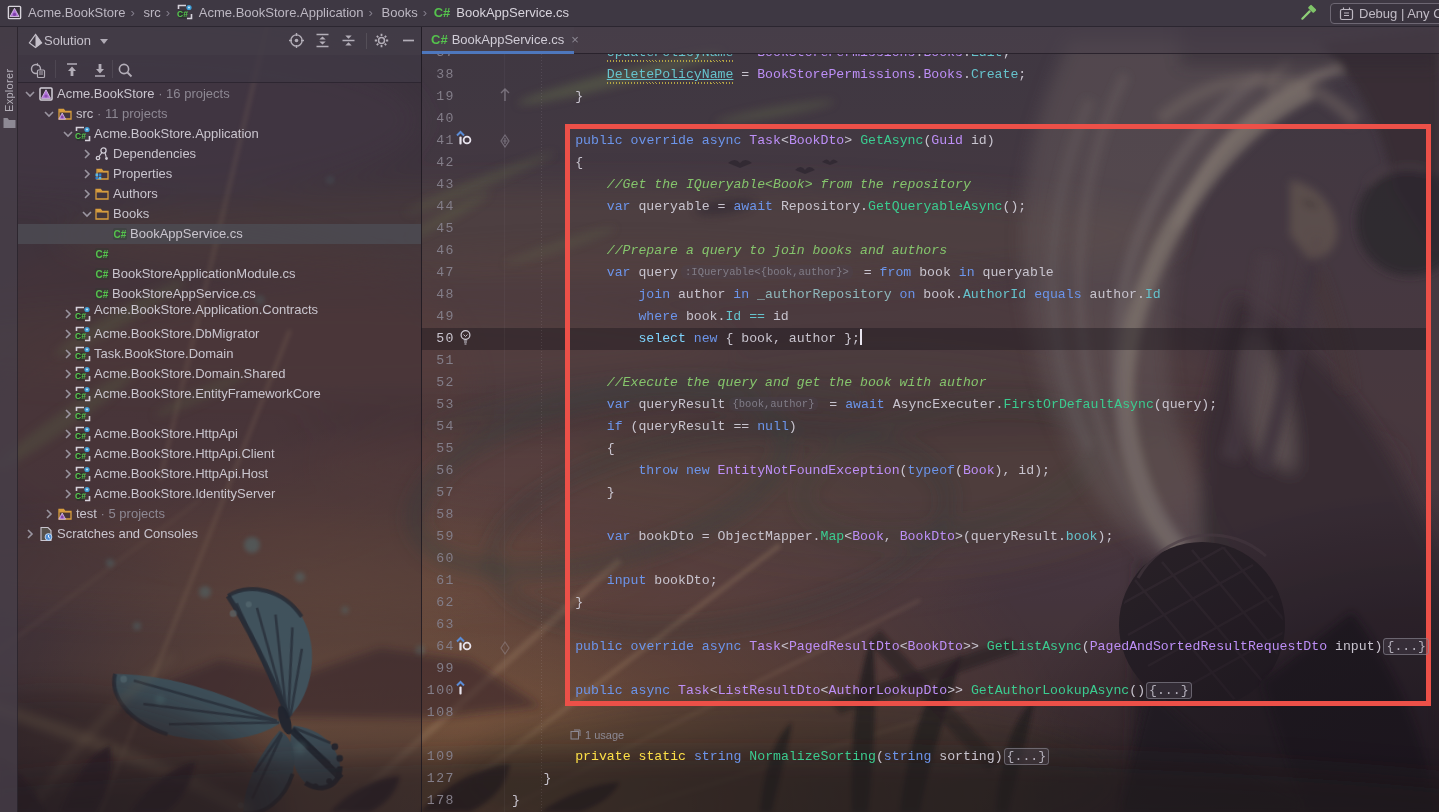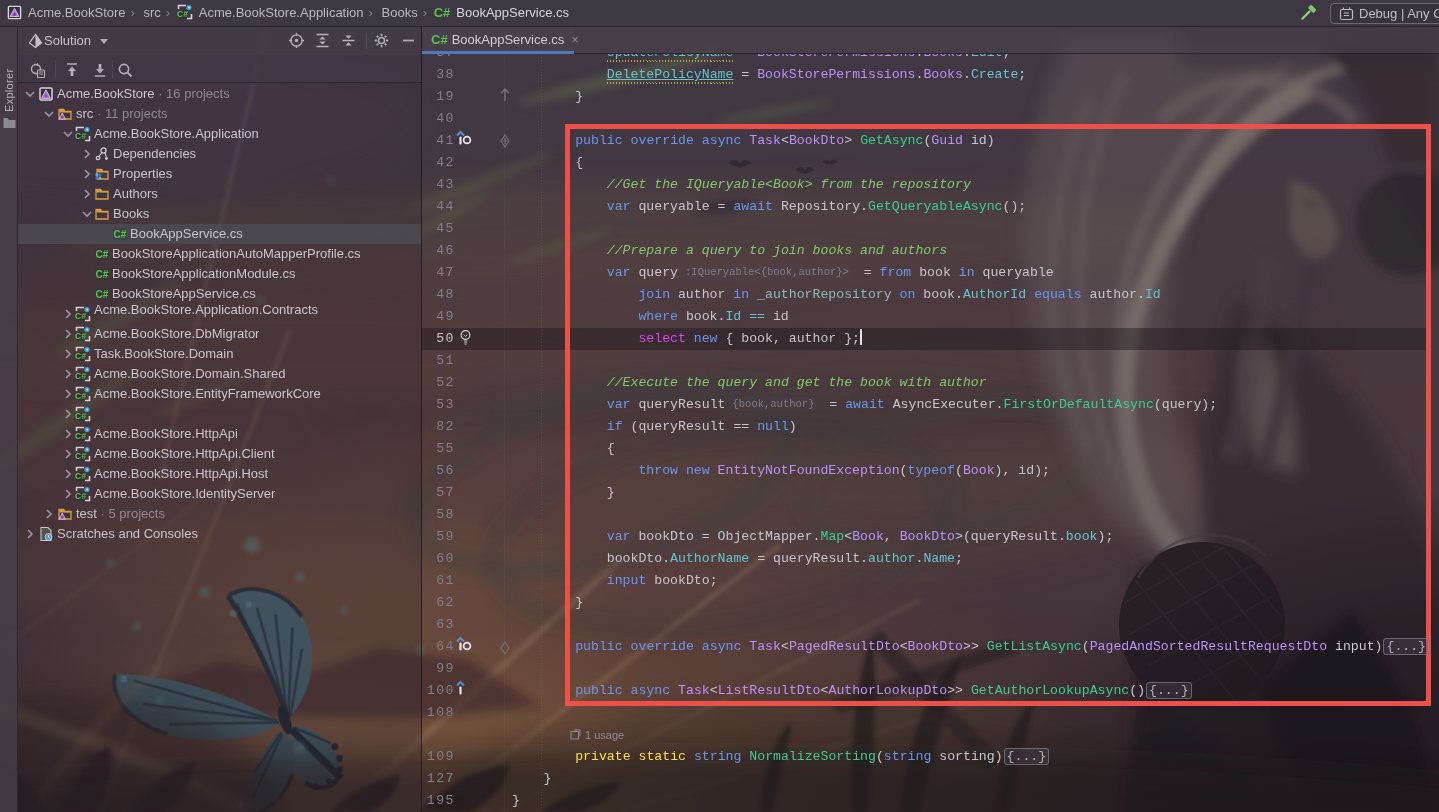--- a/index.html
+++ b/index.html
@@ -316,21 +316,20 @@
 <div class="selrow" style="top:223.5px"></div>
           <svg class="tico" style="left:112px;top:225.5px" width="16" height="16" viewBox="0 0 16 16">
 <rect x="1" y="2" width="14" height="12" rx="2" fill="#2c3a2e" opacity="0.35"></rect>
             <text x="8" y="12" font-family="Liberation Sans" font-size="10" font-weight="bold" fill="#55c24d" text-anchor="middle">C#</text>
           </svg>
           <div class="tlabel" style="left:130px;top:223.5px">BookAppService.cs</div>
 <svg class="tico" style="left:94px;top:245.5px" width="16" height="16" viewBox="0 0 16 16">
 <rect x="1" y="2" width="14" height="12" rx="2" fill="#2c3a2e" opacity="0.35"></rect>
             <text x="8" y="12" font-family="Liberation Sans" font-size="10" font-weight="bold" fill="#55c24d" text-anchor="middle">C#</text>
           </svg>
-          <div class="tlabel" style="left:112px;top:243.5px">BookStoreApplicationAutoMapperProfile.cs</div>
 <svg class="tico" style="left:94px;top:265.5px" width="16" height="16" viewBox="0 0 16 16">
 <rect x="1" y="2" width="14" height="12" rx="2" fill="#2c3a2e" opacity="0.35"></rect>
             <text x="8" y="12" font-family="Liberation Sans" font-size="10" font-weight="bold" fill="#55c24d" text-anchor="middle">C#</text>
           </svg>
           <div class="tlabel" style="left:112px;top:263.5px">BookStoreApplicationModule.cs</div>
 <svg class="tico" style="left:94px;top:285.5px" width="16" height="16" viewBox="0 0 16 16">
 <rect x="1" y="2" width="14" height="12" rx="2" fill="#2c3a2e" opacity="0.35"></rect>
             <text x="8" y="12" font-family="Liberation Sans" font-size="10" font-weight="bold" fill="#55c24d" text-anchor="middle">C#</text>
           </svg>
           <div class="tlabel" style="left:112px;top:283.5px">BookStoreAppService.cs</div>
@@ -545,57 +544,56 @@
 <div class="lnum" style="top:196px">44</div>
 <div class="lnum" style="top:218px">45</div>
 <div class="lnum" style="top:240px">46</div>
 <div class="lnum" style="top:262px">47</div>
 <div class="lnum" style="top:284px">48</div>
 <div class="lnum" style="top:306px">49</div>
 <div class="lnum curln" style="top:328px">50</div>
 <div class="lnum" style="top:350px">51</div>
 <div class="lnum" style="top:372px">52</div>
 <div class="lnum" style="top:394px">53</div>
-<div class="lnum" style="top:416px">82</div>
+<div class="lnum" style="top:416px">54</div>
 <div class="lnum" style="top:438px">55</div>
 <div class="lnum" style="top:460px">56</div>
 <div class="lnum" style="top:482px">57</div>
 <div class="lnum" style="top:504px">58</div>
 <div class="lnum" style="top:526px">59</div>
 <div class="lnum" style="top:548px">60</div>
 <div class="lnum" style="top:570px">61</div>
 <div class="lnum" style="top:592px">62</div>
 <div class="lnum" style="top:614px">63</div>
 <div class="lnum" style="top:636px">64</div>
 <div class="lnum" style="top:658px">99</div>
 <div class="lnum" style="top:680px">100</div>
 <div class="lnum" style="top:702px">108</div>
 <div class="lnum" style="top:746px">109</div>
 <div class="lnum" style="top:768px">127</div>
-<div class="lnum" style="top:790px">195</div>
+<div class="lnum" style="top:790px">178</div>
 <div class="cl" style="top:42px;left:606.8px"><span class="zig" style="color:#66c3cc">UpdatePolicyName</span><span style="color:#c8c4ce"> = </span><span style="color:#bd8ff7">BookStorePermissions</span><span style="color:#c8c4ce">.</span><span style="color:#bd8ff7">Books</span><span style="color:#c8c4ce">.</span><span style="color:#66c3cc">Edit</span><span style="color:#c8c4ce">;</span></div>
 <div class="cl" style="top:64px;left:606.8px"><span class="zig"><span class="unl" style="color:#66c3cc">DeletePolicyName</span></span><span style="color:#c8c4ce"> = </span><span style="color:#bd8ff7">BookStorePermissions</span><span style="color:#c8c4ce">.</span><span style="color:#bd8ff7">Books</span><span style="color:#c8c4ce">.</span><span style="color:#66c3cc">Create</span><span style="color:#c8c4ce">;</span></div>
 <div class="cl" style="top:86px;left:575.2px"><span style="color:#c8c4ce">}</span></div>
 <div class="cl" style="top:130px;left:575.2px"><span style="color:#6c95eb">public override async </span><span style="color:#bd8ff7">Task</span><span style="color:#c8c4ce">&lt;</span><span style="color:#bd8ff7">BookDto</span><span style="color:#c8c4ce">&gt;</span><span style="color:#c8c4ce"> </span><span style="color:#3bcc90">GetAsync</span><span style="color:#c8c4ce">(</span><span style="color:#bd8ff7">Guid</span><span style="color:#c8c4ce"> id)</span></div>
 <div class="cl" style="top:152px;left:575.2px"><span style="color:#c8c4ce">{</span></div>
 <div class="cl" style="top:174px;left:606.8px"><span class="it" style="color:#85c46c">//Get the IQueryable&lt;Book&gt; from the repository</span></div>
 <div class="cl" style="top:196px;left:606.8px"><span style="color:#6c95eb">var</span><span style="color:#c8c4ce"> queryable = </span><span style="color:#6c95eb">await</span><span style="color:#c8c4ce"> Repository.</span><span style="color:#3bcc90">GetQueryableAsync</span><span style="color:#c8c4ce">();</span></div>
 <div class="cl" style="top:240px;left:606.8px"><span class="it" style="color:#85c46c">//Prepare a query to join books and authors</span></div>
 <div class="cl" style="top:262px;left:606.8px"><span style="color:#6c95eb">var</span><span style="color:#c8c4ce"> query</span><span class="badge">:IQueryable&lt;{book,author}&gt;</span><span style="color:#c8c4ce"> = </span><span style="color:#6c95eb">from</span><span style="color:#c8c4ce"> book </span><span style="color:#6c95eb">in</span><span style="color:#c8c4ce"> queryable</span></div>
 <div class="cl" style="top:284px;left:638.4px"><span style="color:#6c95eb">join</span><span style="color:#c8c4ce"> author </span><span style="color:#6c95eb">in</span><span style="color:#c8c4ce"> </span><span style="color:#8fb8bc">_authorRepository</span><span style="color:#c8c4ce"> </span><span style="color:#6c95eb">on</span><span style="color:#c8c4ce"> book.</span><span style="color:#66c3cc">AuthorId</span><span style="color:#c8c4ce"> </span><span style="color:#6c95eb">equals</span><span style="color:#c8c4ce"> author.</span><span style="color:#66c3cc">Id</span></div>
 <div class="cl" style="top:306px;left:638.4px"><span style="color:#6c95eb">where</span><span style="color:#c8c4ce"> book.</span><span style="color:#66c3cc">Id</span><span style="color:#c8c4ce"> </span><span style="color:#66c3cc">==</span><span style="color:#c8c4ce"> id</span></div>
-<div class="cl" style="top:328px;left:638.4px"><span style="color:#d946ef">select</span><span style="color:#c8c4ce"> </span><span style="color:#6c95eb">new</span><span style="color:#c8c4ce"> { book, author };</span><span class="caret"></span></div>
+<div class="cl" style="top:328px;left:638.4px"><span style="color:#7dd3fc">select</span><span style="color:#c8c4ce"> </span><span style="color:#6c95eb">new</span><span style="color:#c8c4ce"> { book, author };</span><span class="caret"></span></div>
 <div class="cl" style="top:372px;left:606.8px"><span class="it" style="color:#85c46c">//Execute the query and get the book with author</span></div>
 <div class="cl" style="top:394px;left:606.8px"><span style="color:#6c95eb">var</span><span style="color:#c8c4ce"> queryResult</span><span class="badge">{book,author}</span><span style="color:#c8c4ce"> = </span><span style="color:#6c95eb">await</span><span style="color:#c8c4ce"> AsyncExecuter.</span><span style="color:#3bcc90">FirstOrDefaultAsync</span><span style="color:#c8c4ce">(query);</span></div>
 <div class="cl" style="top:416px;left:606.8px"><span style="color:#6c95eb">if</span><span style="color:#c8c4ce"> (queryResult == </span><span style="color:#6c95eb">null</span><span style="color:#c8c4ce">)</span></div>
 <div class="cl" style="top:438px;left:606.8px"><span style="color:#c8c4ce">{</span></div>
 <div class="cl" style="top:460px;left:638.4px"><span style="color:#6c95eb">throw</span><span style="color:#c8c4ce"> </span><span style="color:#6c95eb">new</span><span style="color:#c8c4ce"> </span><span style="color:#bd8ff7">EntityNotFoundException</span><span style="color:#c8c4ce">(</span><span style="color:#6c95eb">typeof</span><span style="color:#c8c4ce">(</span><span style="color:#bd8ff7">Book</span><span style="color:#c8c4ce">), id);</span></div>
 <div class="cl" style="top:482px;left:606.8px"><span style="color:#c8c4ce">}</span></div>
 <div class="cl" style="top:526px;left:606.8px"><span style="color:#6c95eb">var</span><span style="color:#c8c4ce"> bookDto = ObjectMapper.</span><span style="color:#3bcc90">Map</span><span style="color:#c8c4ce">&lt;</span><span style="color:#bd8ff7">Book</span><span style="color:#c8c4ce">, </span><span style="color:#bd8ff7">BookDto</span><span style="color:#c8c4ce">&gt;(queryResult.</span><span style="color:#66c3cc">book</span><span style="color:#c8c4ce">);</span></div>
-<div class="cl" style="top:548px;left:606.8px"><span style="color:#c8c4ce">bookDto.</span><span style="color:#66c3cc">AuthorName</span><span style="color:#c8c4ce"> = queryResult.</span><span style="color:#66c3cc">author</span><span style="color:#c8c4ce">.</span><span style="color:#66c3cc">Name</span><span style="color:#c8c4ce">;</span></div>
 <div class="cl" style="top:570px;left:606.8px"><span style="color:#6c95eb">input</span><span style="color:#c8c4ce"> bookDto;</span></div>
 <div class="cl" style="top:592px;left:575.2px"><span style="color:#c8c4ce">}</span></div>
 <div class="cl" style="top:636px;left:575.2px"><span style="color:#6c95eb">public override async </span><span style="color:#bd8ff7">Task</span><span style="color:#c8c4ce">&lt;</span><span style="color:#bd8ff7">PagedResultDto</span><span style="color:#c8c4ce">&lt;</span><span style="color:#bd8ff7">BookDto</span><span style="color:#c8c4ce">&gt;&gt; </span><span style="color:#3bcc90">GetListAsync</span><span style="color:#c8c4ce">(</span><span style="color:#bd8ff7">PagedAndSortedResultRequestDto</span><span style="color:#c8c4ce"> input)</span><span class="fold">{...}</span></div>
 <div class="cl" style="top:680px;left:575.2px"><span style="color:#6c95eb">public async </span><span style="color:#bd8ff7">Task</span><span style="color:#c8c4ce">&lt;</span><span style="color:#bd8ff7">ListResultDto</span><span style="color:#c8c4ce">&lt;</span><span style="color:#bd8ff7">AuthorLookupDto</span><span style="color:#c8c4ce">&gt;&gt; </span><span style="color:#3bcc90">GetAuthorLookupAsync</span><span style="color:#c8c4ce">()</span><span class="fold">{...}</span></div>
 <div class="cl" style="top:746px;left:575.2px"><span style="color:#fde047">private static </span><span style="color:#6c95eb">string</span><span style="color:#c8c4ce"> </span><span style="color:#3bcc90">NormalizeSorting</span><span style="color:#c8c4ce">(</span><span style="color:#6c95eb">string</span><span style="color:#c8c4ce"> sorting)</span><span class="fold">{...}</span></div>
 <div class="cl" style="top:768px;left:543.6px"><span style="color:#c8c4ce">}</span></div>
 <div class="cl" style="top:790px;left:512.0px"><span style="color:#c8c4ce">}</span></div>
 <div class="usage" style="top:724px;left:570px"><svg width="11" height="11" viewBox="0 0 11 11" style="margin-right:4px;vertical-align:-1px">
             <rect x="1" y="2.5" width="7.5" height="7.5" fill="none" stroke="#8d8994" stroke-width="1"></rect>
             <path d="M4 1 h6 v6" fill="none" stroke="#8d8994" stroke-width="1"></path>

